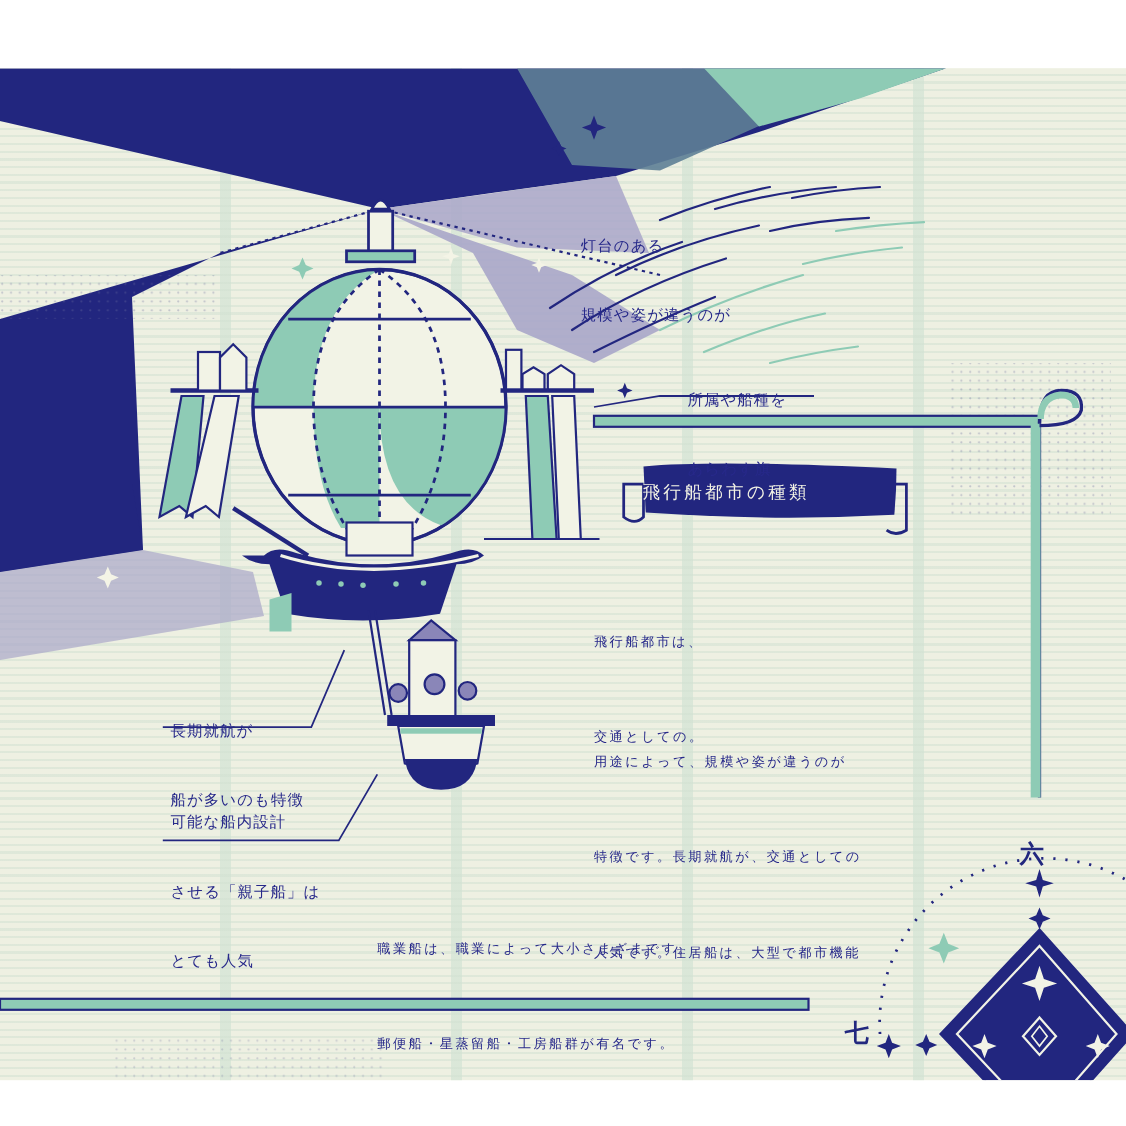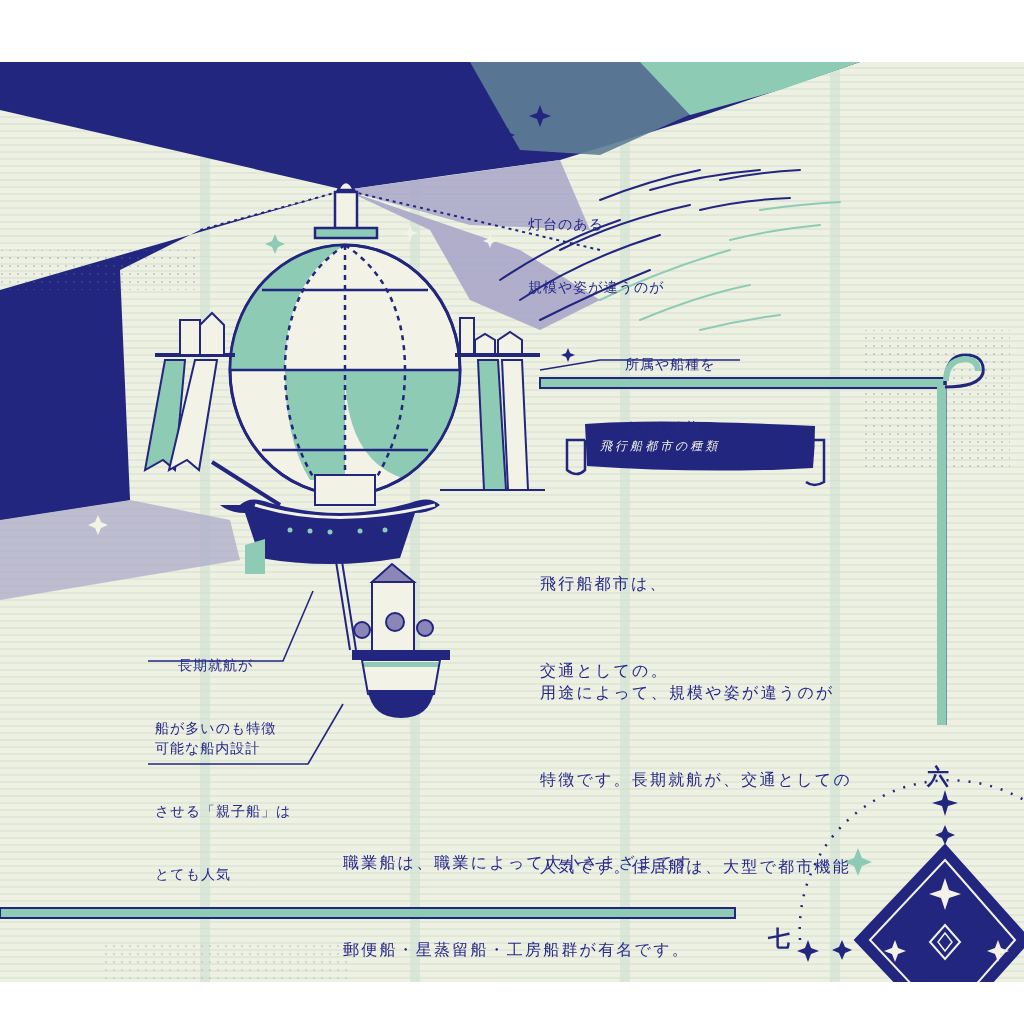--- a/index.html
+++ b/index.html
@@ -6,22 +6,22 @@
   body{width:1024px;height:1024px;position:relative;overflow:hidden;
        font-family:"DejaVu Sans","Liberation Sans",sans-serif;color:#1f2380;}
   .page{position:absolute;left:0;top:62px;width:1024px;height:920px;overflow:hidden;
         background-color:#eef0e2;
         background-image:
           repeating-linear-gradient(180deg, rgba(255,255,240,0.0) 0px, rgba(255,255,240,0.0) 5px, rgba(210,225,210,0.55) 5px, rgba(210,225,210,0.55) 7px),
           repeating-linear-gradient(90deg, rgba(0,0,0,0) 0px, rgba(0,0,0,0) 200px, rgba(205,225,210,0.6) 200px, rgba(205,225,210,0.6) 210px);}
   .art{position:absolute;left:0;top:0;}
   .t{position:absolute;white-space:pre;color:#27298a;letter-spacing:1px;}
   .callout{font-size:14px;line-height:21px;}
-  .body{font-size:16px;line-height:29px;letter-spacing:2.2px;}
-  .banner-title{position:absolute;left:600px;top:376px;font-size:12px;color:#f2f2e4;letter-spacing:3px;white-space:pre;font-style:italic;}
+  .body{font-size:12px;line-height:29px;letter-spacing:2.2px;}
+  .banner-title{position:absolute;left:584px;top:376px;font-size:16px;color:#f2f2e4;letter-spacing:3px;white-space:pre;}
   .compass-mark{position:absolute;font-size:22px;font-weight:bold;color:#22287f;}
 </style>
 </head>
 <body>
 
 <div class="page">
 
   <svg class="art" width="1024" height="920" viewBox="0 62 1024 920">
     <defs>
       <pattern id="dots" width="8" height="8" patternUnits="userSpaceOnUse">
@@ -196,21 +196,21 @@
   <div class="compass-mark" style="left:768px;top:862px;">七</div>
 
   <div class="t callout" style="left:528px;top:110px;">
     <div>灯台のある</div>
     <div>規模や姿が違うのが</div>
   </div>
   <div class="t callout" style="left:612px;top:250px;margin-left:13px;">
     <div>所属や船種を</div>
     <div>あらわす旗</div>
   </div>
-  <div class="t callout" style="left:155px;top:551px;text-align:center;">
+  <div class="t callout" style="left:155px;top:551px;">
     <div>長期就航が</div>
     <div>船が多いのも特徴</div>
   </div>
   <div class="t callout" style="left:155px;top:634px;">
     <div>可能な船内設計</div>
     <div>させる「親子船」は</div>
     <div>とても人気</div>
   </div>
 
   <div class="banner-title">飛行船都市の種類</div>

